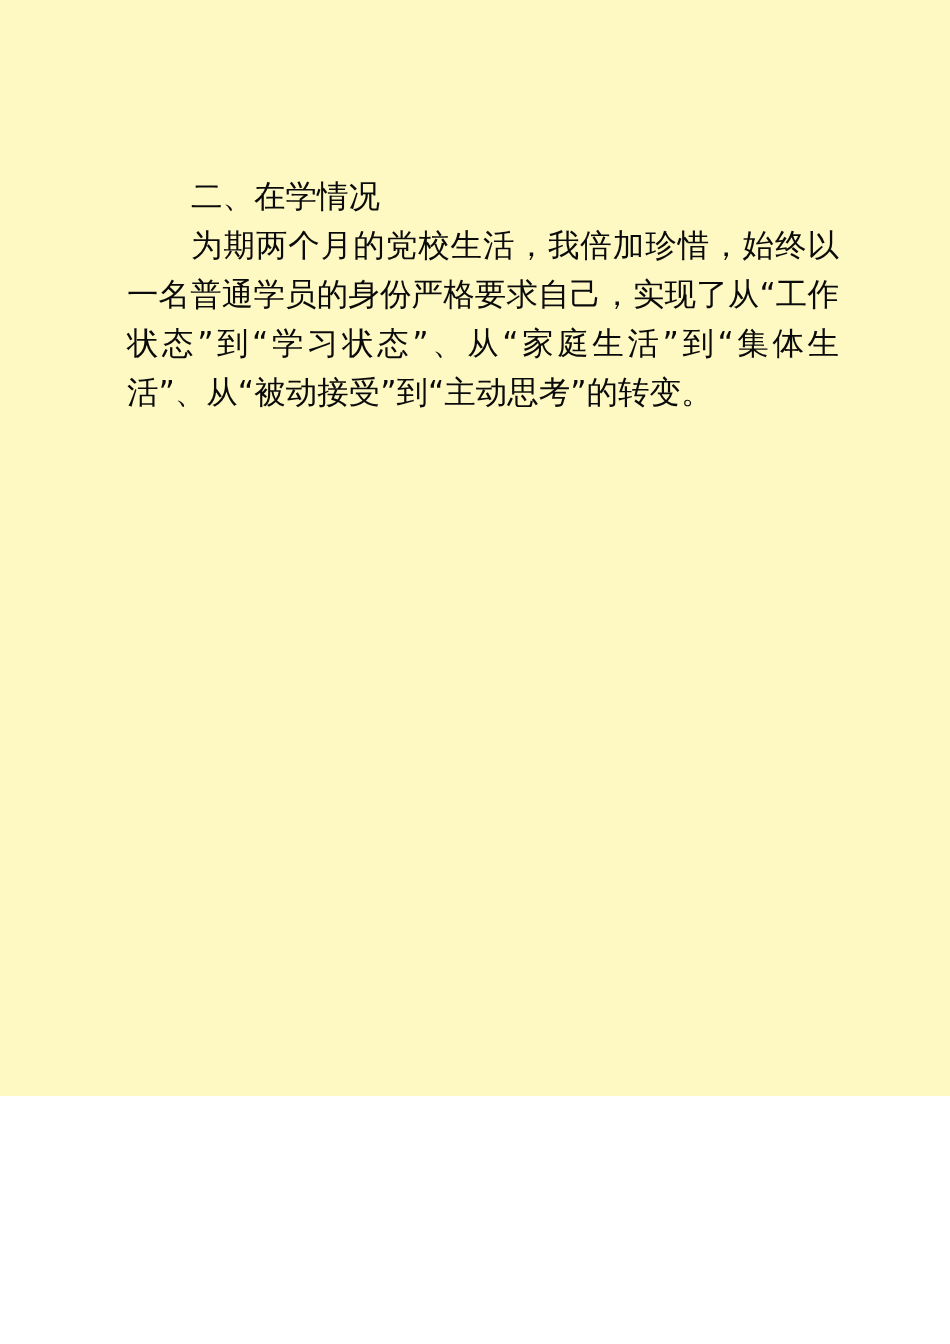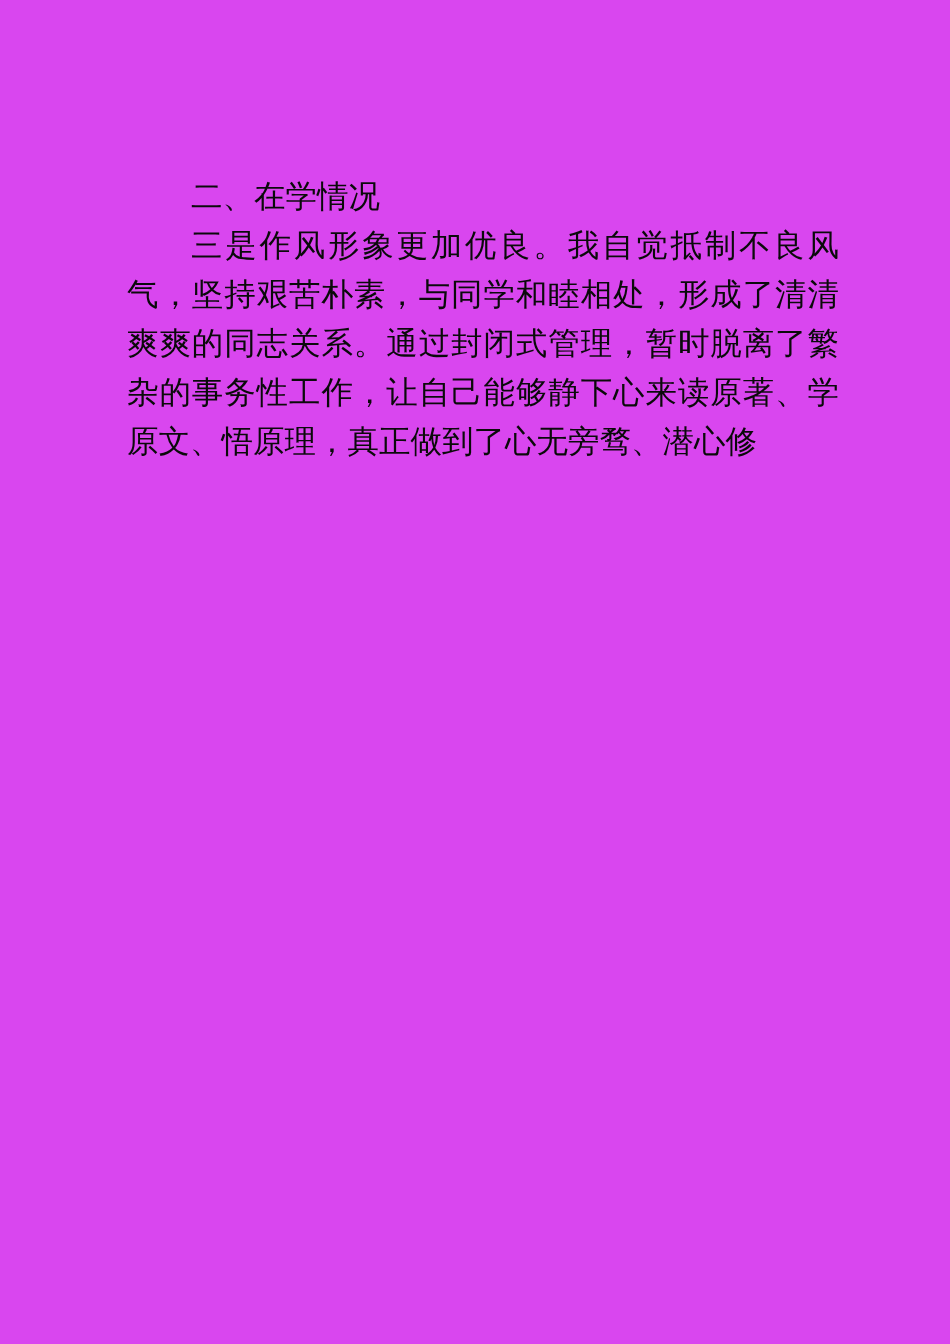--- a/index.html
+++ b/index.html
@@ -6,22 +6,22 @@
     margin: 0;
     padding: 0;
     background: #ffffff;
   }
   body {
     font-family: "DejaVu Sans", "Liberation Sans", sans-serif;
   }
   .page {
     position: relative;
     width: 950px;
-    height: 1344px;
-    background: #d946ef;
+    height: 1096px;
+    background: #fef9c3;
     overflow: hidden;
     box-sizing: border-box;
   }
   .content {
     position: absolute;
     left: 127px;
     top: 172px;
     width: 712px;
   }
   .doc-heading {
@@ -48,19 +48,19 @@
   }
 </style>
 </head>
 <body>
 
 <div class="page">
   <div class="content">
 
     <div class="doc-heading">二、在学情况</div>
 
+    <p class="doc-para">为期两个月的党校生活，我倍加珍惜，始终以一名普通学员的身份严格要求自己，实现了从“工作状态”到“学习状态”、从“家庭生活”到“集体生活”、从“被动接受”到“主动思考”的转变。</p>
 
 
 
-    <p class="doc-para">三是作风形象更加优良。我自觉抵制不良风气，坚持艰苦朴素，与同学和睦相处，形成了清清爽爽的同志关系。通过封闭式管理，暂时脱离了繁杂的事务性工作，让自己能够静下心来读原著、学原文、悟原理，真正做到了心无旁骛、潜心修</p>
 
   </div>
 </div>
 
 </body></html>

